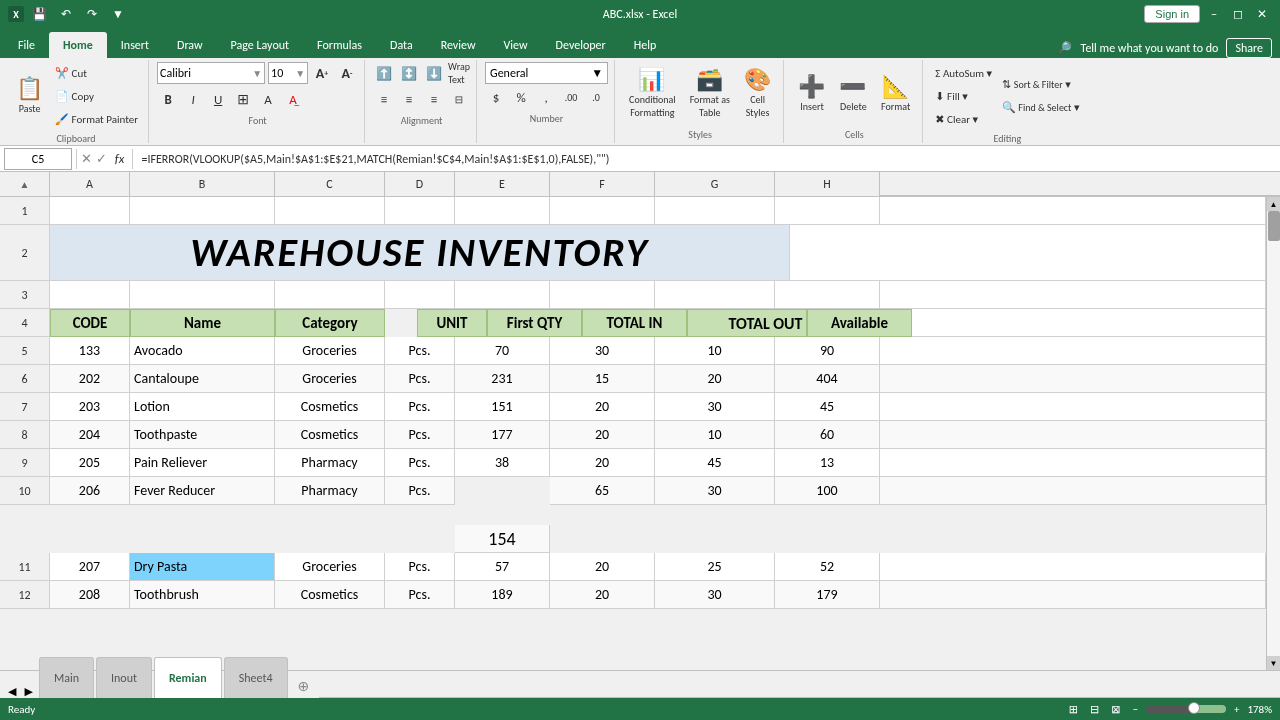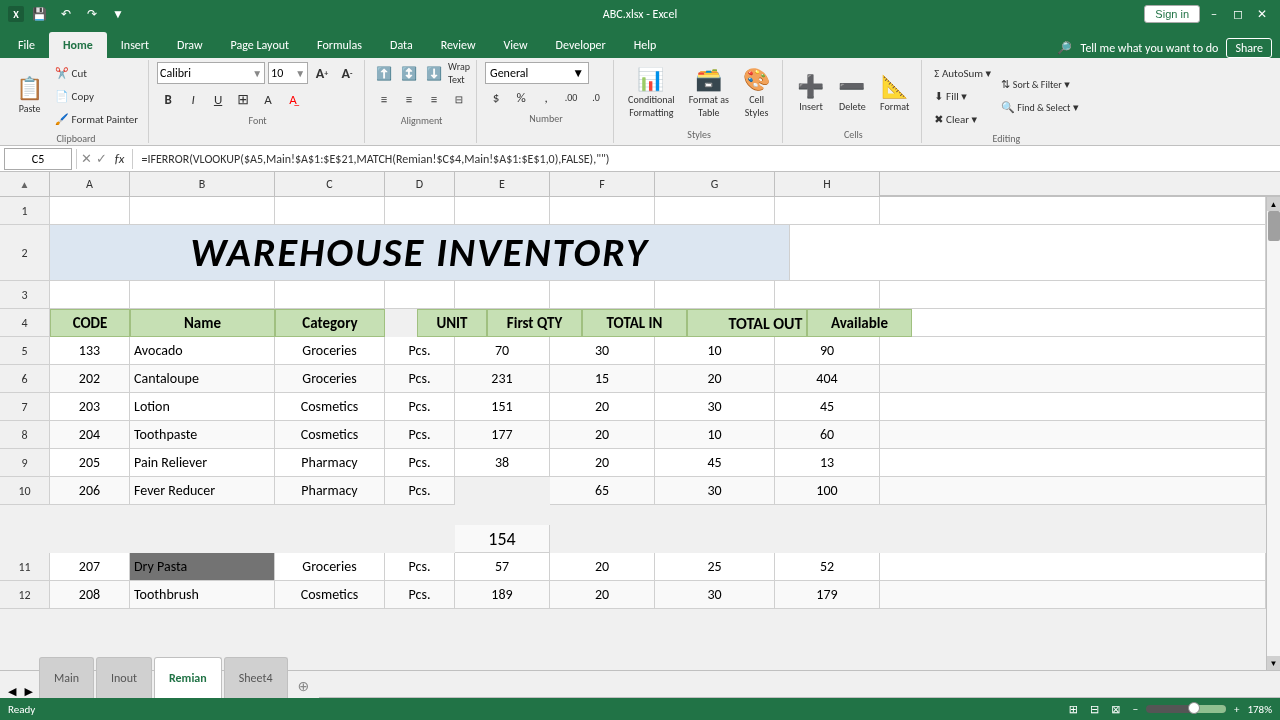--- a/index.html
+++ b/index.html
@@ -201,21 +201,21 @@
     .autocomplete-icon { font-size: 10px; color: #888; }
 
     
     .font-row { display: flex; align-items: center; gap: 3px; margin-bottom: 2px; }
     .font-format-btn {
       width: 22px; height: 22px; display: flex; align-items: center; justify-content: center;
       border: 1px solid transparent; border-radius: 2px; cursor: pointer; font-size: 13px; color: #333;
     }
 
     .number-format-dropdown {
-      width: 104px; height: 22px; border: 1px solid #aaa; font-size: 12px;
+      width: 123px; height: 22px; border: 1px solid #aaa; font-size: 12px;
       background: white; display: flex; align-items: center; justify-content: space-between; padding: 0 4px;
     }
   </style>
 </head>
 <body>
 
 <div class="title-bar">
   <div class="title-bar-left">
     <div class="title-icon">X</div>
     <div class="qat-btn">💾</div>
@@ -540,21 +540,21 @@
       <div class="cell center cD" style="background:#f9f9f9; font-size:14px;">Pcs.</div>
       <div class="cell center cE" style="background:#f9f9f9; font-size:18px;margin-top:48px;">154</div>
       <div class="cell center cF" style="background:#f9f9f9; font-size:14px;">65</div>
       <div class="cell center cG" style="background:#f9f9f9; font-size:14px;">30</div>
       <div class="cell center cH" style="background:#f9f9f9; font-size:14px;">100</div>
       <div class="cell" style="flex:1; background:#f9f9f9;"></div>
     </div>
             <div class="sheet-row">
       <div class="row-num">11</div>
       <div class="cell center cA" style="background:white; font-size:14px;">207</div>
-      <div class="cell cB" style="background:#737373; font-size:14px;">Dry Pasta</div>
+      <div class="cell cB" style="background:#7dd3fc; font-size:14px;">Dry Pasta</div>
       <div class="cell center cC" style="background:white; font-size:14px;">Groceries</div>
       <div class="cell center cD" style="background:white; font-size:14px;">Pcs.</div>
       <div class="cell center cE" style="background:white; font-size:14px;">57</div>
       <div class="cell center cF" style="background:white; font-size:14px;">20</div>
       <div class="cell center cG" style="background:white; font-size:14px;">25</div>
       <div class="cell center cH" style="background:white; font-size:14px;">52</div>
       <div class="cell" style="flex:1; background:white;"></div>
     </div>
             <div class="sheet-row">
       <div class="row-num">12</div>

